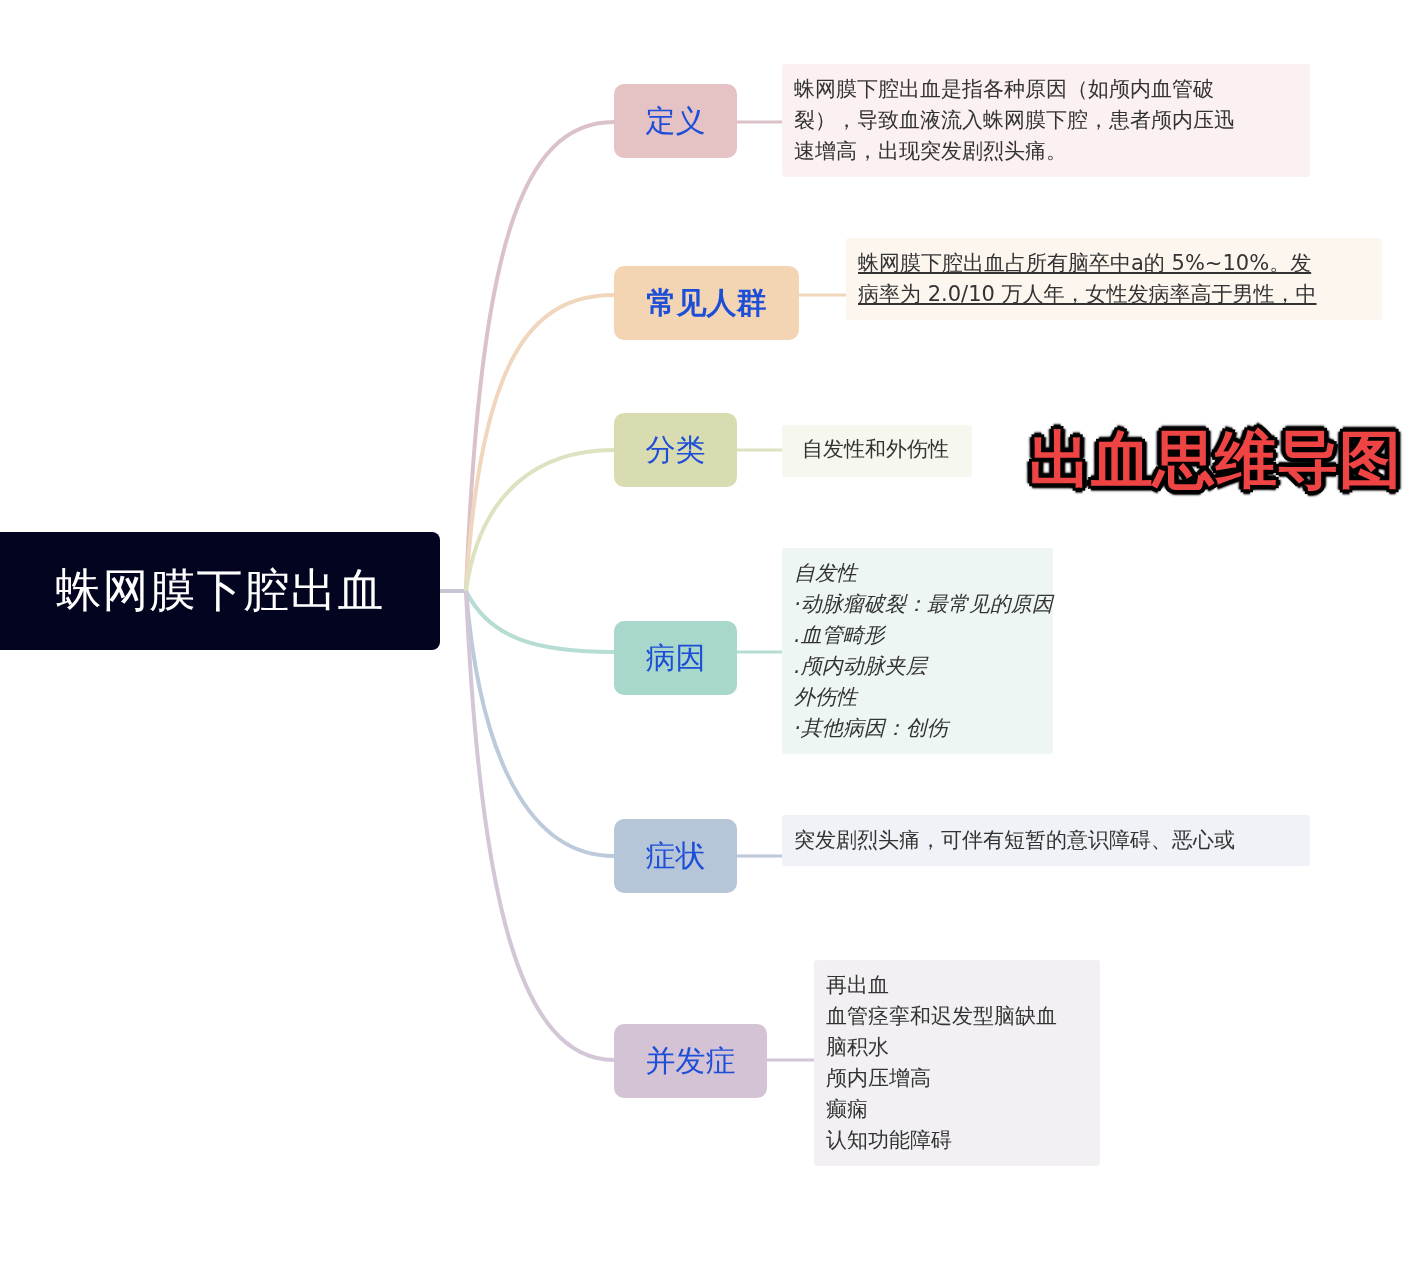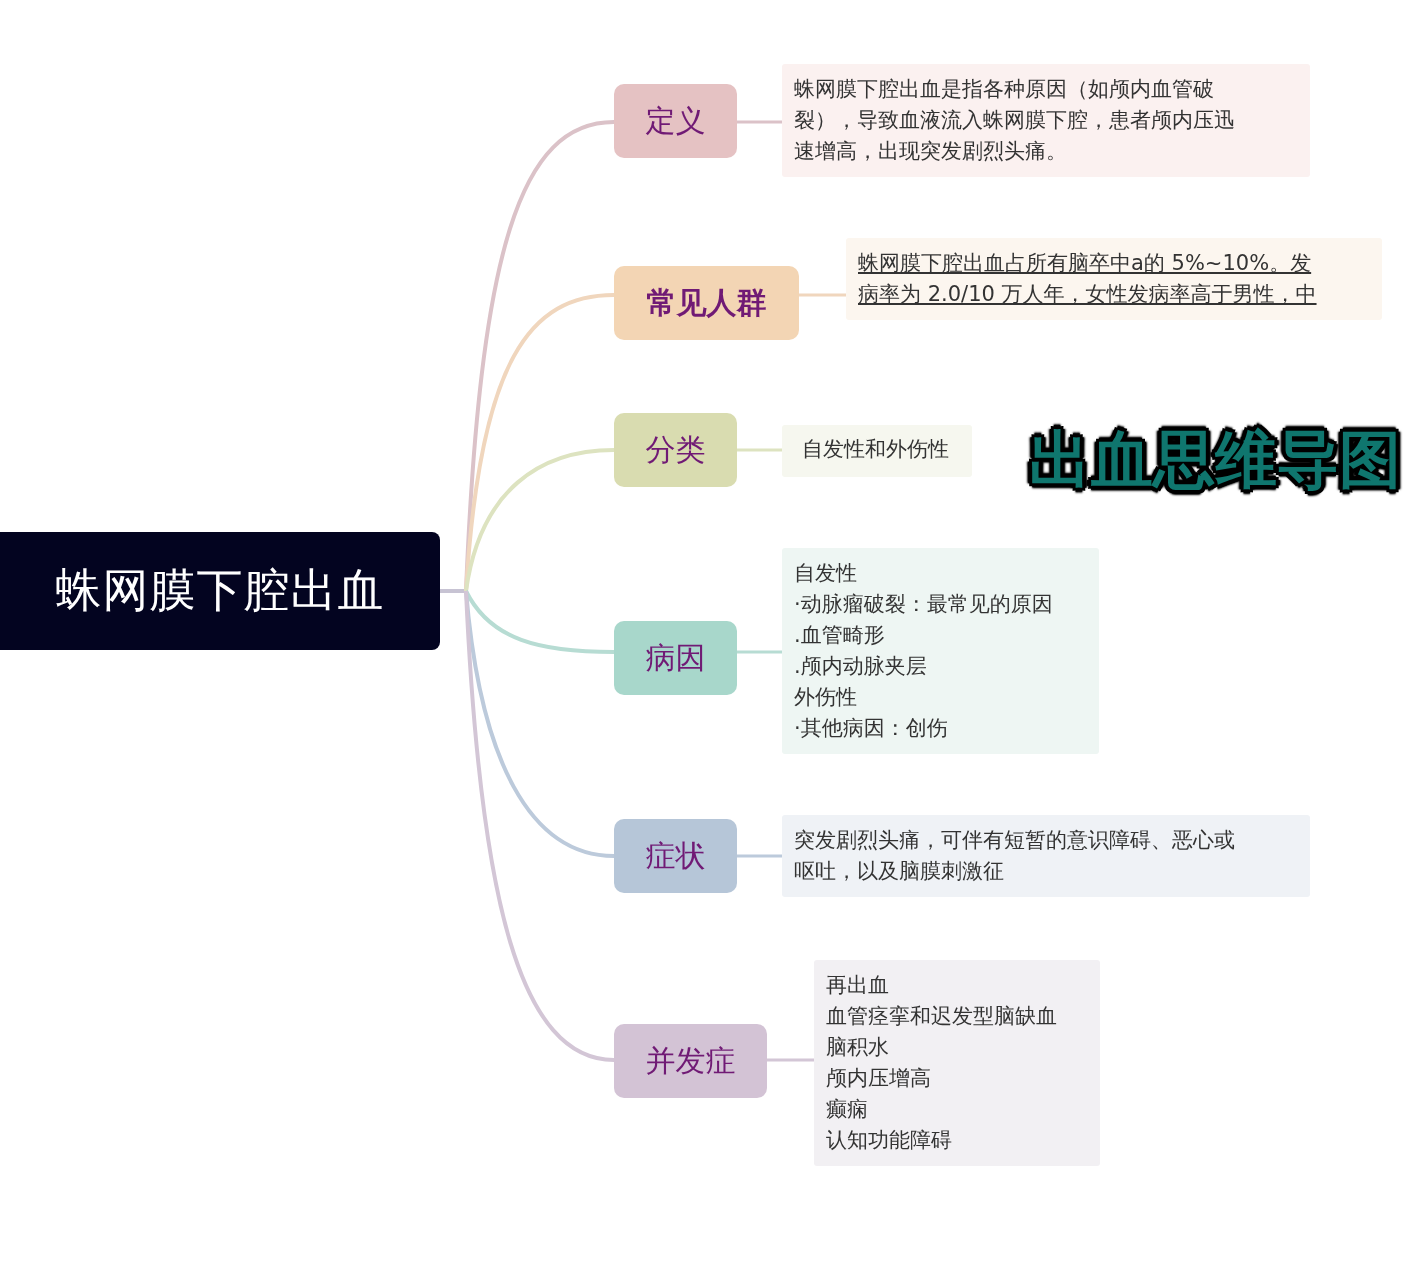--- a/index.html
+++ b/index.html
@@ -12,30 +12,30 @@
     .lines { position: absolute; left: 0; top: 0; width: 1406px; height: 1280px; }
     .root {
       position: absolute; left: 0; top: 532px; width: 440px; height: 118px;
       background: #030420; color: #ffffff; border-radius: 0 8px 8px 0;
       display: flex; align-items: center; justify-content: center;
       font-size: 46px; letter-spacing: 1px;
     }
     .node {
       position: absolute; left: 614px; height: 74px; border-radius: 10px;
       display: flex; align-items: center; justify-content: center;
-      font-size: 30px; color: #701a75;
+      font-size: 30px; color: #1d4ed8;
     }
     .leaf {
       position: absolute; border-radius: 3px; font-size: 21px; line-height: 31px;
       color: #333333; padding: 10px 12px; box-sizing: border-box;
     }
     .leaf .line { display: block; white-space: nowrap; }
     .title-badge {
       position: absolute; left: 996px; top: 418px; font-size: 62px; font-weight: bold;
-      color: #0f766e; letter-spacing: 0px; font-family: "DejaVu Serif", serif;
+      color: #ef4444; letter-spacing: 0px; font-family: "DejaVu Serif", serif;
       text-shadow:
         -3px -3px 0 #000, 3px -3px 0 #000, -3px 3px 0 #000, 3px 3px 0 #000,
         0 -4px 0 #000, 0 4px 0 #000, -4px 0 0 #000, 4px 0 0 #000,
         -5px 0 2px #000, 5px 0 2px #000, 0 5px 2px #000, 0 -5px 2px #000;
       padding-left: 33px;
     }
   </style>
 </head>
 <body>
 
@@ -84,35 +84,34 @@
 <div class="node" style="top:413px;width:123px;background:#d9dcb0;">
   <span>分类</span>
 </div>
 <div class="leaf" style="left:782px;top:425px;width:190px;height:52px;padding:9px 20px;background:#f6f7ef;">
   <span class="line">自发性和外伤性</span>
 </div>
 
 <div class="node" style="top:609px;width:123px;background:#a8d7cb;margin-top:12px;">
   <span>病因</span>
 </div>
-<div class="leaf" style="left:782px;top:548px;width:317px;background:#eef6f3;">
+<div class="leaf" style="left:782px;top:548px;width:271px;background:#eef6f3;font-style:italic;">
   <span class="line">自发性</span>
   <span class="line">·动脉瘤破裂：最常见的原因</span>
   <span class="line">.血管畸形</span>
   <span class="line">.颅内动脉夹层</span>
   <span class="line">外伤性</span>
   <span class="line">·其他病因：创伤</span>
 </div>
 
 <div class="node" style="top:819px;width:123px;background:#b6c6d8;">
   <span>症状</span>
 </div>
 <div class="leaf" style="left:782px;top:815px;width:528px;background:#eff2f6;">
   <span class="line">突发剧烈头痛，可伴有短暂的意识障碍、恶心或</span>
-  <span class="line">呕吐，以及脑膜刺激征</span>
 </div>
 
 <div class="node" style="top:1024px;width:153px;background:#d3c3d5;">
   <span>并发症</span>
 </div>
 <div class="leaf" style="left:814px;top:960px;width:286px;background:#f2f0f3;">
   <span class="line">再出血</span>
   <span class="line">血管痉挛和迟发型脑缺血</span>
   <span class="line">脑积水</span>
   <span class="line">颅内压增高</span>

